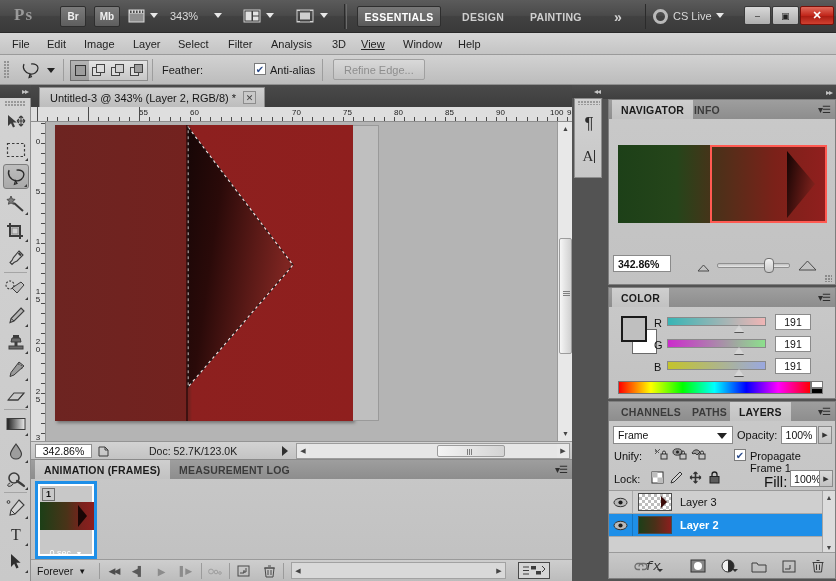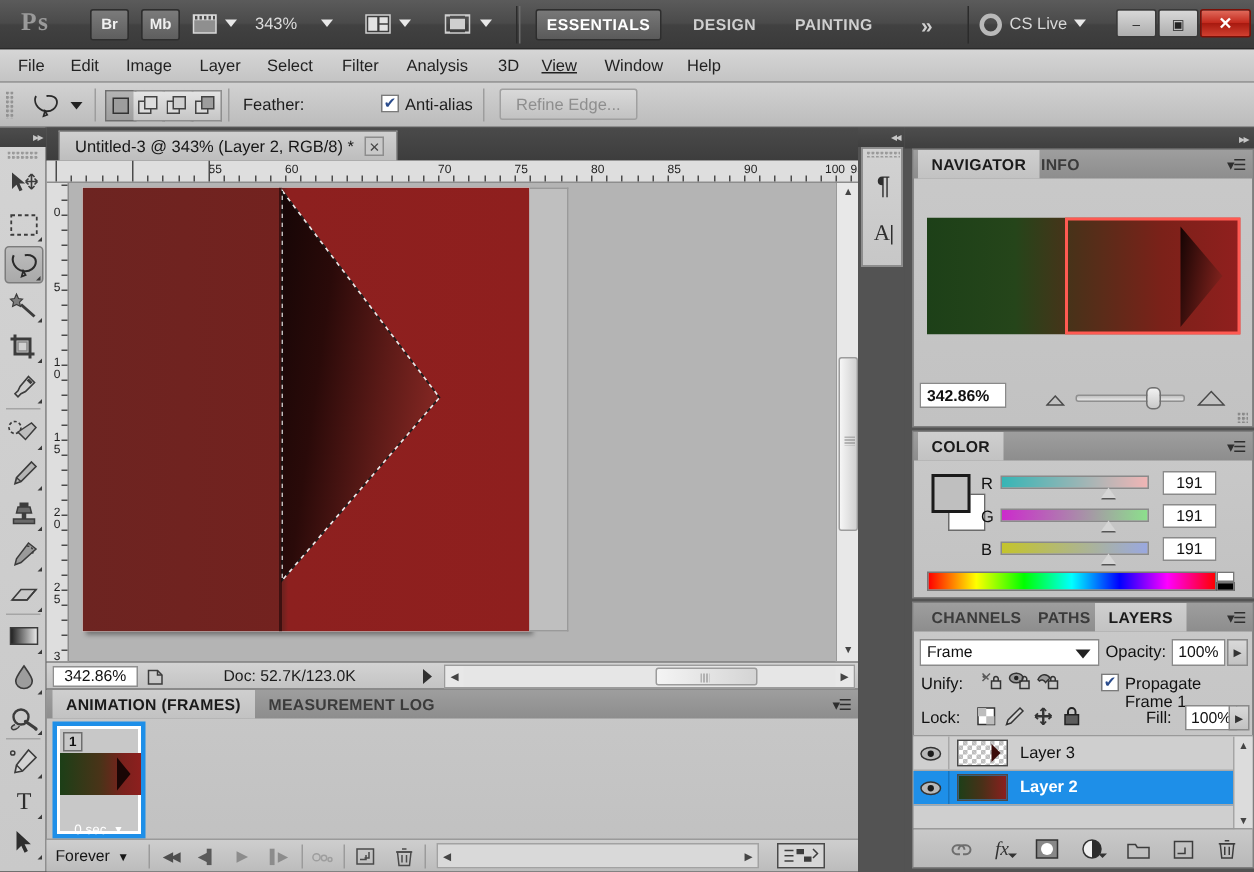--- a/index.html
+++ b/index.html
@@ -1086,21 +1086,21 @@
             <path d="M6.5 1 L6.5 12 M1 6.5 L12 6.5" stroke="#333" stroke-width="1.6"></path>
             <path d="M6.5 1 L4.6 3 M6.5 1 L8.4 3 M6.5 12 L4.6 10 M6.5 12 L8.4 10 M1 6.5 L3 4.6 M1 6.5 L3 8.4 M12 6.5 L10 4.6 M12 6.5 L10 8.4" stroke="#333" stroke-width="1.2" fill="none"></path>
           </svg>
       </div>
       <div class="abs" style="left:99px;top:69px;">
         <svg width="13" height="13" viewBox="0 0 13 13">
             <rect x="2" y="5.5" width="9" height="6.5" fill="#5c5c5c" stroke="#222"></rect>
             <path d="M4 5.5 V3.5 a2.5 2.5 0 0 1 5 0 V5.5" fill="none" stroke="#222" stroke-width="1.3"></path>
           </svg>
       </div>
-      <div class="abs" style="left:155px;top:71px;font-size:11px;color:#111;">Fill:</div>
+      <div class="abs" style="left:155px;top:71px;font-size:15px;color:#111;">Fill:</div>
       <div class="fieldbox" style="left:181px;top:68px;width:35px;height:17px;justify-content:center;padding-left:0;">
         <span>100%</span>
       </div>
       <div class="abs" style="left:210px;top:68px;width:14px;height:17px;background:linear-gradient(to bottom,#d9d9d9,#c2c2c2);border:1px solid #8a8a8a;display:flex;align-items:center;justify-content:center;font-size:7px;color:#333;">▶</div>
 
       <div class="abs" style="left:0;top:88px;width:226px;height:62px;background:#cfcfcf;border-top:1px solid #9a9a9a;">
 
         <div class="layerrow" style="top:0;background:#cfcfcf;">
           <span class="eyecell">
             <svg width="15" height="11" viewBox="0 0 15 11">
@@ -1144,21 +1144,21 @@
         </div>
       </div>
 
       <div class="abs" style="left:0;bottom:0;width:226px;height:26px;background:linear-gradient(to bottom,#c9c9c9,#b9b9b9);border-top:1px solid #9a9a9a;">
         <div class="pbtn abs" style="left:23px;top:5px;width:18px;height:16px;">
           <svg width="16" height="9" viewBox="0 0 16 9">
               <path d="M6 4.5 a3 3 0 0 1 3-3 h2 a3 3 0 0 1 0 6 h-2" fill="none" stroke="#6e6e6e" stroke-width="1.3"></path>
               <path d="M10 4.5 a3 3 0 0 0 -3 -3 h-2 a3 3 0 0 0 0 6 h2" fill="none" stroke="#6e6e6e" stroke-width="1.3"></path>
             </svg>
         </div>
-        <div class="pbtn abs" style="left:49px;top:4px;width:20px;height:18px;font-style:italic;font-size:13px;font-family:Liberation Serif, serif;color:#333;">
+        <div class="pbtn abs" style="left:34px;top:4px;width:20px;height:18px;font-style:italic;font-size:13px;font-family:Liberation Mono, monospace;color:#333;">
           <span>fx</span>
           <span class="abs" style="right:0;bottom:3px;width:0;height:0;border-left:3px solid transparent;border-right:3px solid transparent;border-top:3px solid #333;"></span>
         </div>
         <div class="pbtn abs" style="left:80px;top:5px;width:18px;height:16px;">
           <svg width="16" height="14" viewBox="0 0 16 14">
               <rect x="1" y="1" width="14" height="12" fill="#888" stroke="#333"></rect>
               <circle cx="8" cy="7" r="4" fill="#fff"></circle>
             </svg>
         </div>
         <div class="pbtn abs" style="left:110px;top:5px;width:18px;height:16px;">

